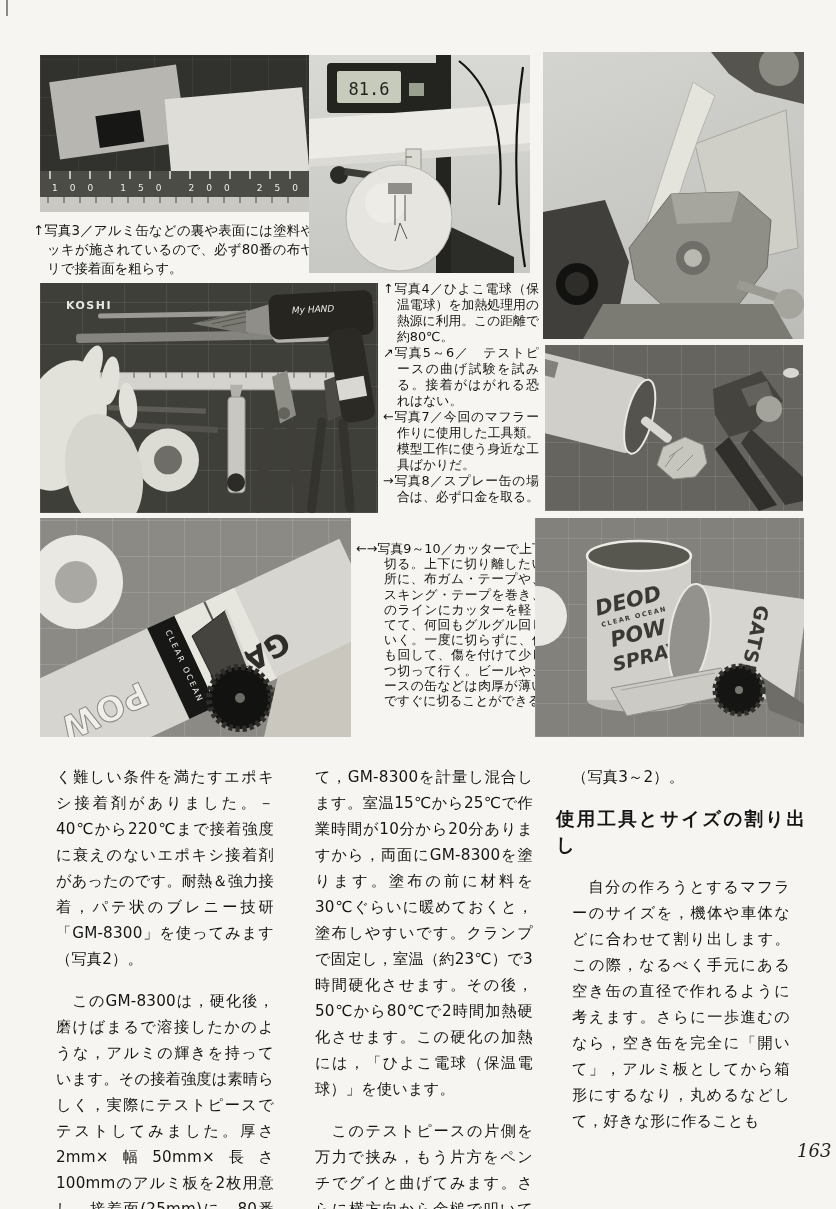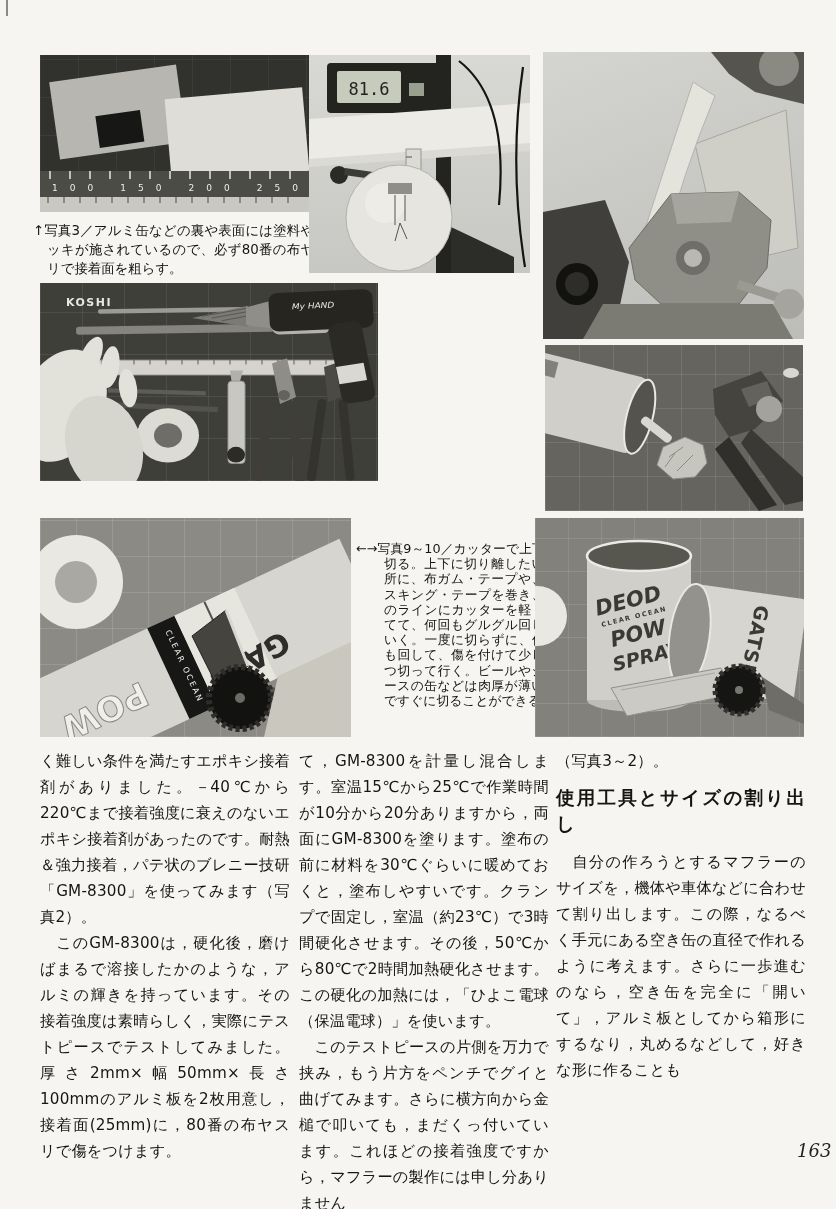--- a/index.html
+++ b/index.html
@@ -30,21 +30,21 @@
   .caption{
     position:absolute;font-size:12.8px;line-height:16px;color:#141414;
     text-align:justify;padding-left:14px;text-indent:-14px;
   }
   .caption3{font-size:13.4px;line-height:19px;}
   .caption910{line-height:15.2px;padding-left:28px;text-indent:-28px;}
   .capstack{position:absolute;}
   .capstack .caption{position:static;margin:0 0 0 0;}
   .bodycol{position:absolute;font-size:15.2px;line-height:26px;text-align:justify;
     letter-spacing:0.2px;color:#151515;}
-  .bodycol p{margin:0;}
+  .bodycol p{margin:16px;}
   .colhead{font-weight:bold;font-size:18.5px;letter-spacing:1px;margin:11px 0 12px;}
   .colhead.center{text-align:center;}
   .pagenum{position:absolute;font-family:"DejaVu Serif","Liberation Serif",serif;
     font-style:italic;font-size:18px;color:#222;}
   .edge-mark{position:absolute;left:6px;top:0;width:2px;height:16px;background:#8a8a86;}
 </style>
 </head>
 <body>
 
 <div class="page">
@@ -118,21 +118,21 @@
         <polygon points="128,142 196,140 188,170 134,172" fill="#a6a59e"></polygon>
         <circle cx="150" cy="206" r="17" fill="#6f6e68"></circle>
         <circle cx="150" cy="206" r="9" fill="#b9b8b1"></circle>
         <rect x="196" y="228" width="48" height="9" fill="#9a9992" transform="rotate(18 196 228)"></rect>
         <circle cx="246" cy="252" r="15" fill="#a5a49d"></circle>
         <polygon points="60,252 230,252 250,287 40,287" fill="#7b7a73"></polygon>
       </g>
     </svg>
   </div>
 
-  <div class="photo mat-dark" style="left:40px;top:283px;width:338px;height:198px;">
+  <div class="photo mat-dark" style="left:40px;top:283px;width:338px;height:230px;">
     <svg viewBox="0 0 338 226" preserveAspectRatio="none">
       <text x="26" y="26" font-size="11" font-weight="bold" letter-spacing="1.5" fill="#e8e7e1">KOSHI</text>
       <g>
         <rect x="58" y="30" width="198" height="5" rx="2" fill="#9b9a94" transform="rotate(-1 58 30)"></rect>
         <rect x="36" y="50" width="198" height="9" rx="3" fill="#85847e" transform="rotate(-1 36 50)"></rect>
         <rect x="232" y="44" width="58" height="15" rx="7" fill="#b3b2ac" transform="rotate(-2 232 44)"></rect>
       </g>
       <g>
         <rect x="52" y="88" width="256" height="17" fill="#d4d3cd" stroke="#9e9d97"></rect>
         <path d="M62 88v5M78 88v5M94 88v5M110 88v5M126 88v5M142 88v5M158 88v5M174 88v5M190 88v5M206 88v5M222 88v5M238 88v5M254 88v5M270 88v5M286 88v5" stroke="#55544e" stroke-width="1"></path>
@@ -173,20 +173,26 @@
       <g fill="#e2e1da">
         <ellipse cx="50" cy="86" rx="10" ry="26" transform="rotate(20 50 86)"></ellipse>
         <ellipse cx="70" cy="96" rx="9" ry="24" transform="rotate(8 70 96)"></ellipse>
         <ellipse cx="88" cy="120" rx="9" ry="22" transform="rotate(-6 88 120)"></ellipse>
         <ellipse cx="22" cy="140" rx="42" ry="66" transform="rotate(18 22 140)"></ellipse>
         <ellipse cx="64" cy="186" rx="38" ry="58" transform="rotate(-12 64 186)" fill="#d6d5ce"></ellipse>
       </g>
     </svg>
   </div>
 
+  <div class="capstack" style="left:383px;top:281px;width:156px;">
+    <div class="caption">↑写真4／ひよこ電球（保温電球）を加熱処理用の熱源に利用。この距離で約80℃。</div>
+    <div class="caption">↗写真5～6／　テストピースの曲げ試験を試みる。接着がはがれる恐れはない。</div>
+    <div class="caption">←写真7／今回のマフラー作りに使用した工具類。模型工作に使う身近な工具ばかりだ。</div>
+    <div class="caption">→写真8／スプレー缶の場合は、必ず口金を取る。</div>
+  </div>
 
   <div class="photo mat-mid" style="left:545px;top:345px;width:258px;height:166px;">
     <svg viewBox="0 0 258 166" preserveAspectRatio="none">
       <g transform="rotate(14 60 62)">
         <rect x="-36" y="24" width="134" height="78" rx="10" fill="#d0cfc9"></rect>
         <rect x="-20" y="30" width="24" height="16" fill="#40403b" opacity="0.55"></rect>
         <ellipse cx="96" cy="63" rx="13" ry="38" fill="#54534e"></ellipse>
         <ellipse cx="96" cy="63" rx="13" ry="38" fill="none" stroke="#e9e8e2" stroke-width="2"></ellipse>
       </g>
       <rect x="100" y="70" width="36" height="9" rx="4" fill="#d8d7d1" transform="rotate(38 100 70)"></rect>

